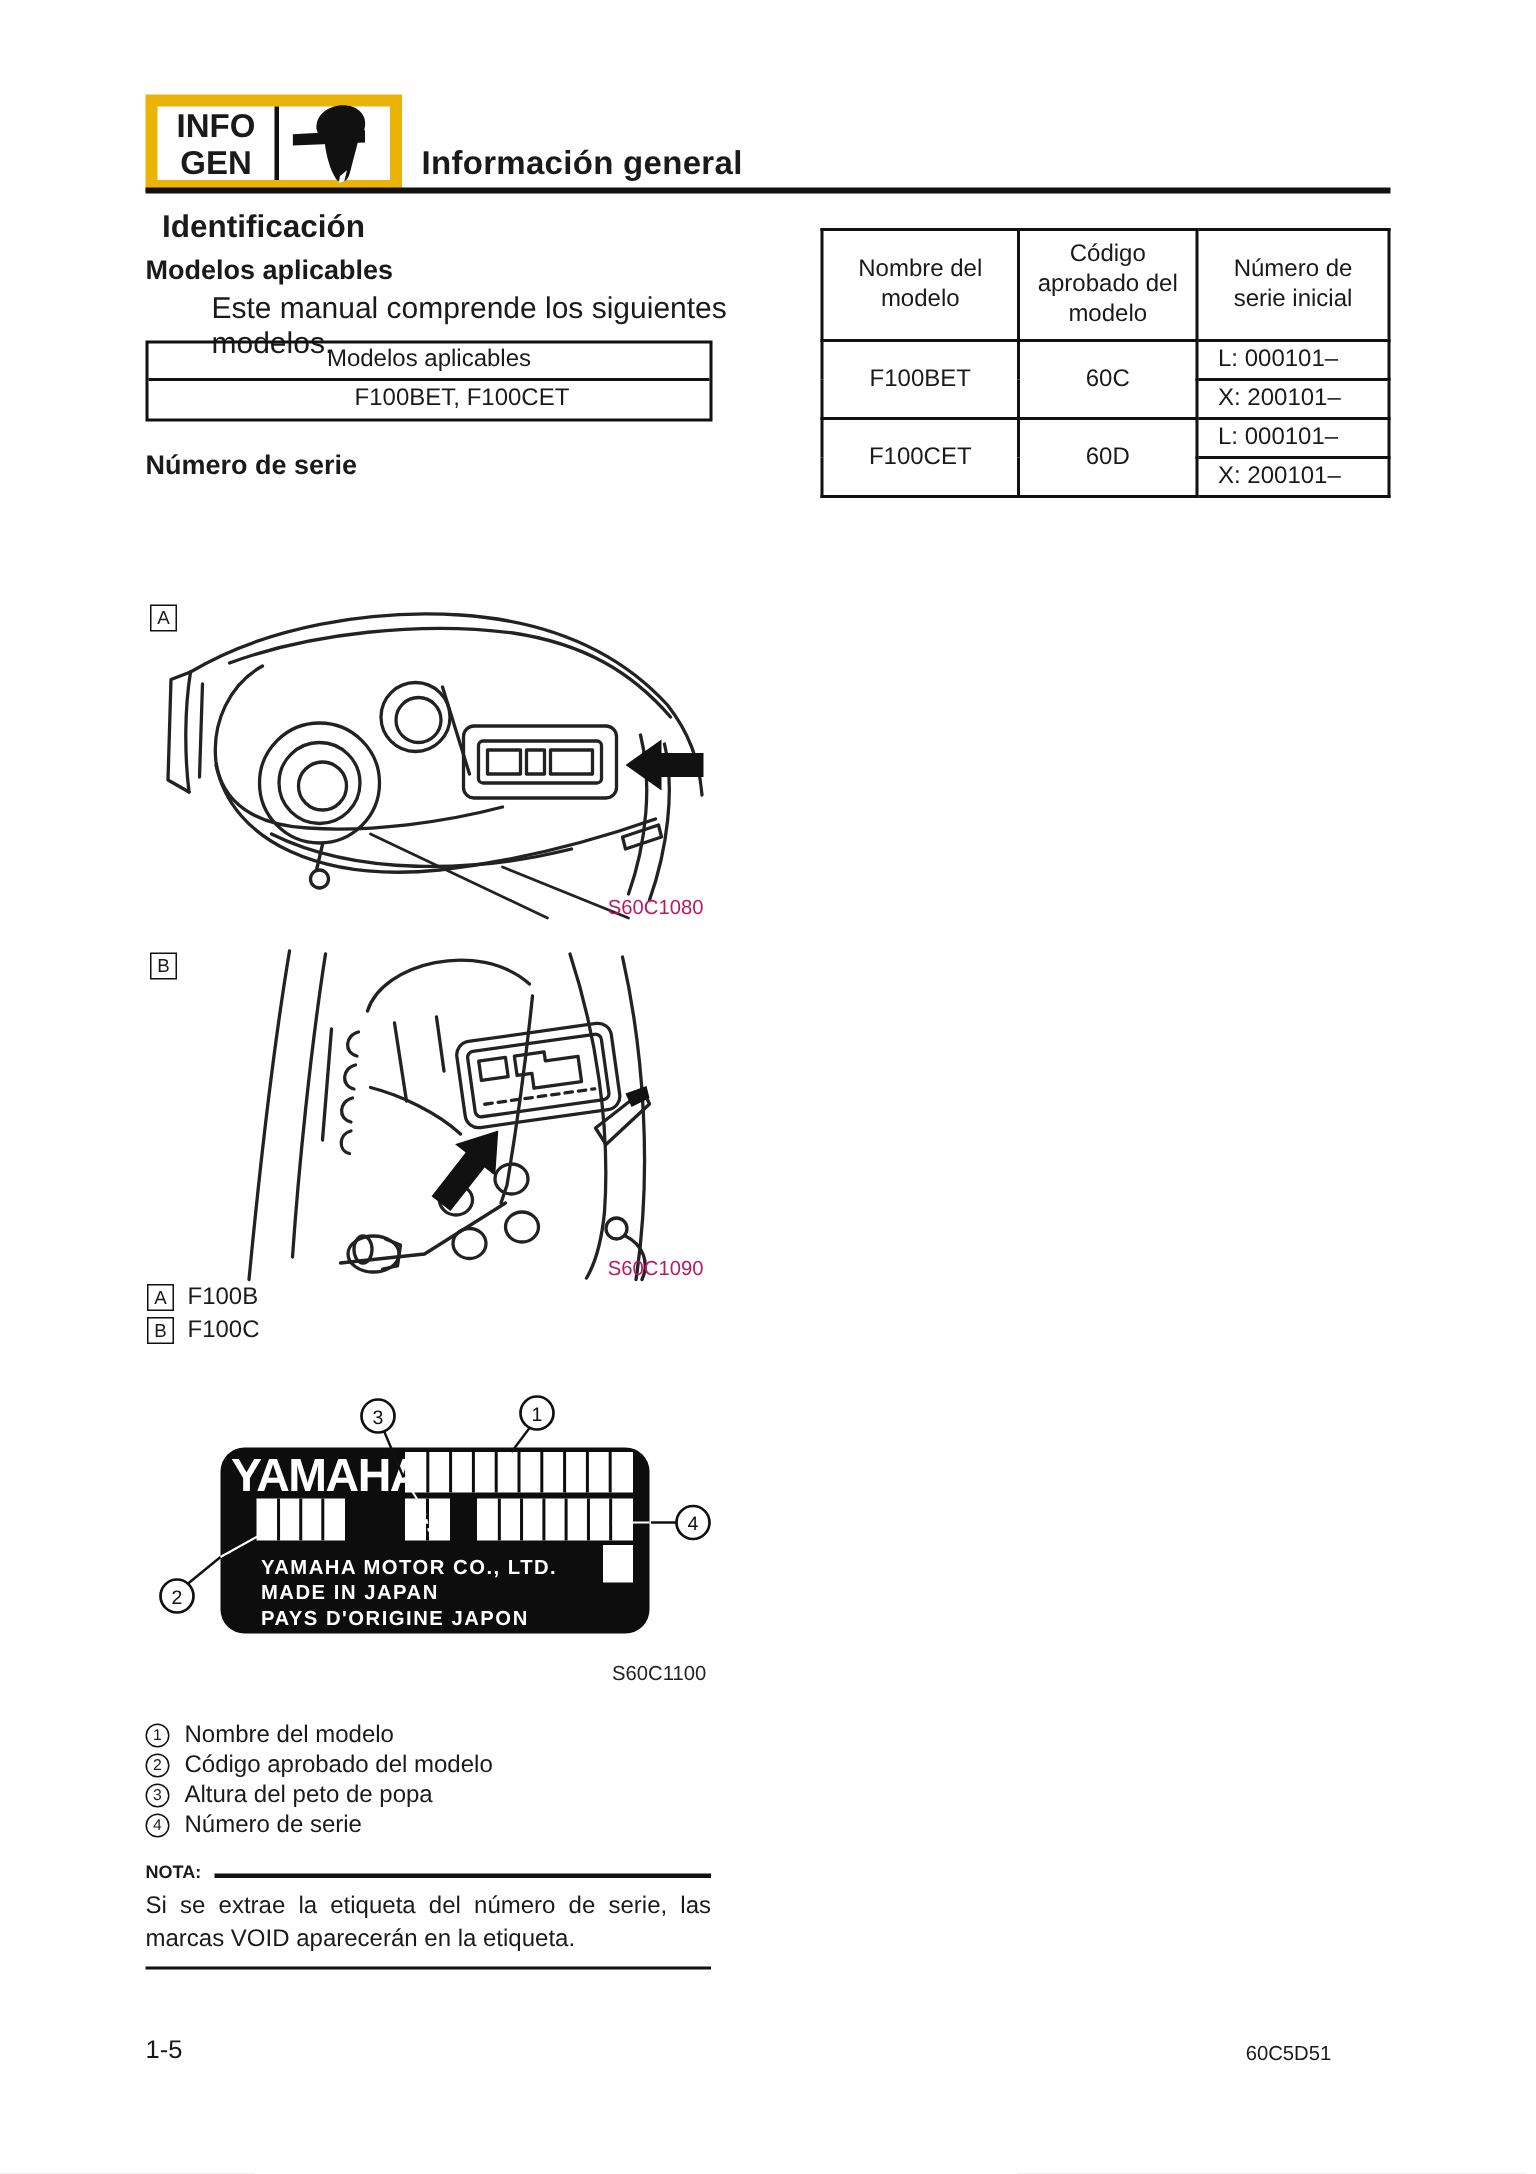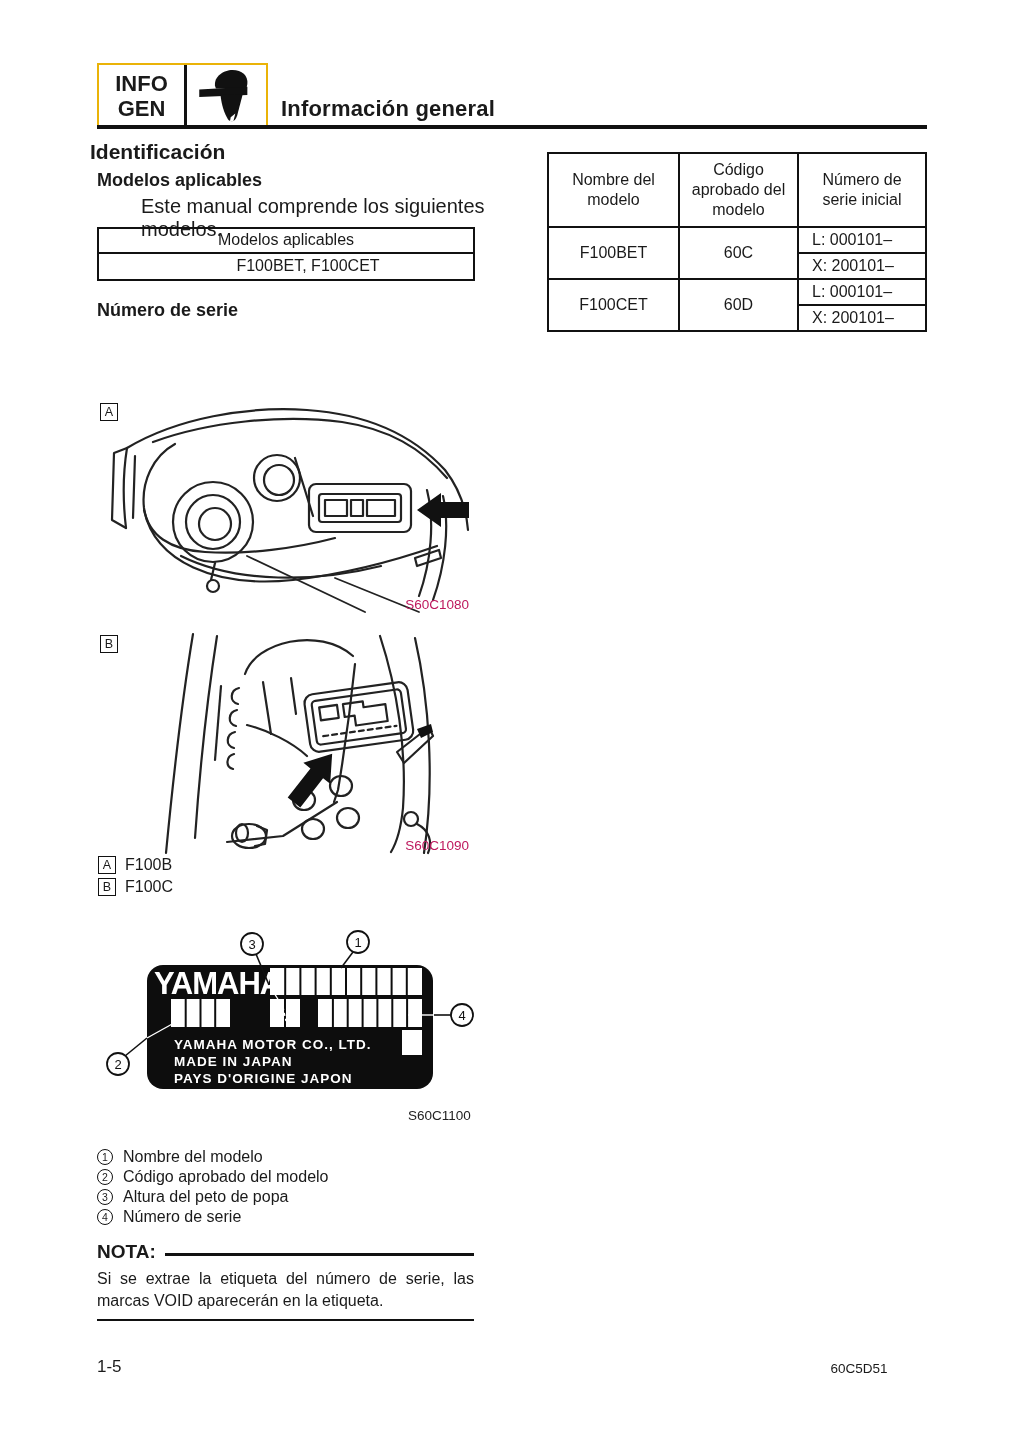--- a/index.html
+++ b/index.html
@@ -5,28 +5,28 @@
   * { margin:0; padding:0; box-sizing:border-box; }
   html,body { background:#e8e8e8; }
   .page {
     position:relative; width:1024px; height:1449px; margin:0 auto;
     background:#ffffff; color:#1a1a1a;
     font-family:"Liberation Sans","DejaVu Sans",sans-serif;
     overflow:hidden;
   }
   
   .hdr-box { position:absolute; left:97px; top:63px; width:171px; height:65px;
-    border:2px solid #eab308; display:flex; background:#fff; }
+    border:8px solid #eab308; display:flex; background:#fff; }
   .hdr-txt { width:88px; border-right:3px solid #111; display:flex; flex-direction:column;
     align-items:center; justify-content:center; font-weight:bold; font-size:22px; line-height:25px; }
   .hdr-icon { flex:1; display:flex; align-items:center; justify-content:center; }
   .hdr-title { position:absolute; left:281px; top:96px; font-size:22px; font-weight:bold; letter-spacing:0.2px; }
   .hdr-rule { position:absolute; left:97px; top:125px; width:830px; height:4px; background:#111; }
   
-  .h-ident { position:absolute; left:90px; top:140px; font-size:21px; font-weight:bold; }
+  .h-ident { position:absolute; left:108px; top:140px; font-size:21px; font-weight:bold; }
   .h-modelos { position:absolute; left:97px; top:170px; font-size:18px; font-weight:bold; }
   .p-intro { position:absolute; left:97px; top:195px; width:380px; font-size:20px;margin-left:44px; }
   .h-serie { position:absolute; left:97px; top:300px; font-size:18px; font-weight:bold; }
   .p-serie { position:absolute; left:97px; top:326px; width:379px; font-size:16px;
     line-height:23px; text-align:justify; }
   
   .applicable-table { position:absolute; left:97px; top:227px; width:378px;
     border:2.5px solid #111; text-align:center; }
   .at-head { font-size:16px; padding:2px 0 3px; border-bottom:2px solid #111; }
   .at-val { font-size:16px; padding:3px 0 4px;margin-left:44px; }
@@ -55,21 +55,21 @@
   .legend-row { display:flex; align-items:center; gap:9px; font-size:16px; }
   
   .callout-list { position:absolute; left:97px; top:1148px; display:flex; flex-direction:column; gap:3px; }
   .callout-row { display:flex; align-items:center; gap:10px; font-size:16px; height:17px; }
   .circ { display:inline-flex; width:16px; height:16px; border:1.4px solid #111; border-radius:50%;
     align-items:center; justify-content:center; font-size:10.5px; flex:none; background:#fff; }
   
   .note { position:absolute; left:97px; top:1241px; width:377px;
     border-bottom:2.5px solid #111; padding-bottom:7px; }
   .note-head { display:flex; align-items:center; gap:9px; }
-  .note-label { font-weight:bold; font-size:19px; }
+  .note-label { font-weight:bold; font-size:12px; }
   .note-rule { flex:1; height:2.5px; background:#111; margin-top:5px; }
   .note-body { margin-top:5px; font-size:16px; line-height:22px; text-align:justify; }
   
   .pg-num { position:absolute; left:97px; top:1357px; font-size:17px; }
   .doc-code { position:absolute; left:790px; top:1361px; width:138px; text-align:center; font-size:13.5px; }
   svg text { font-family:"Liberation Sans","DejaVu Sans",sans-serif; }
 </style>
 </head>
 <body>
 

